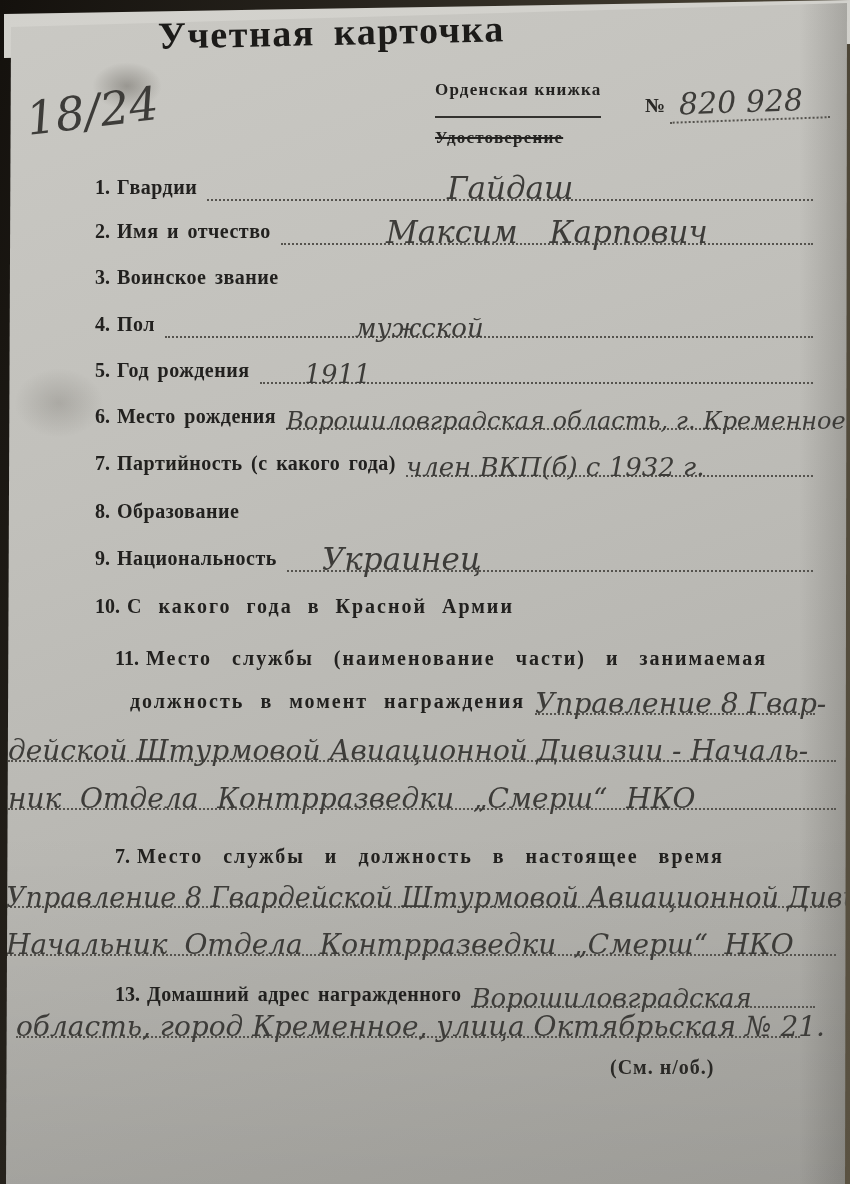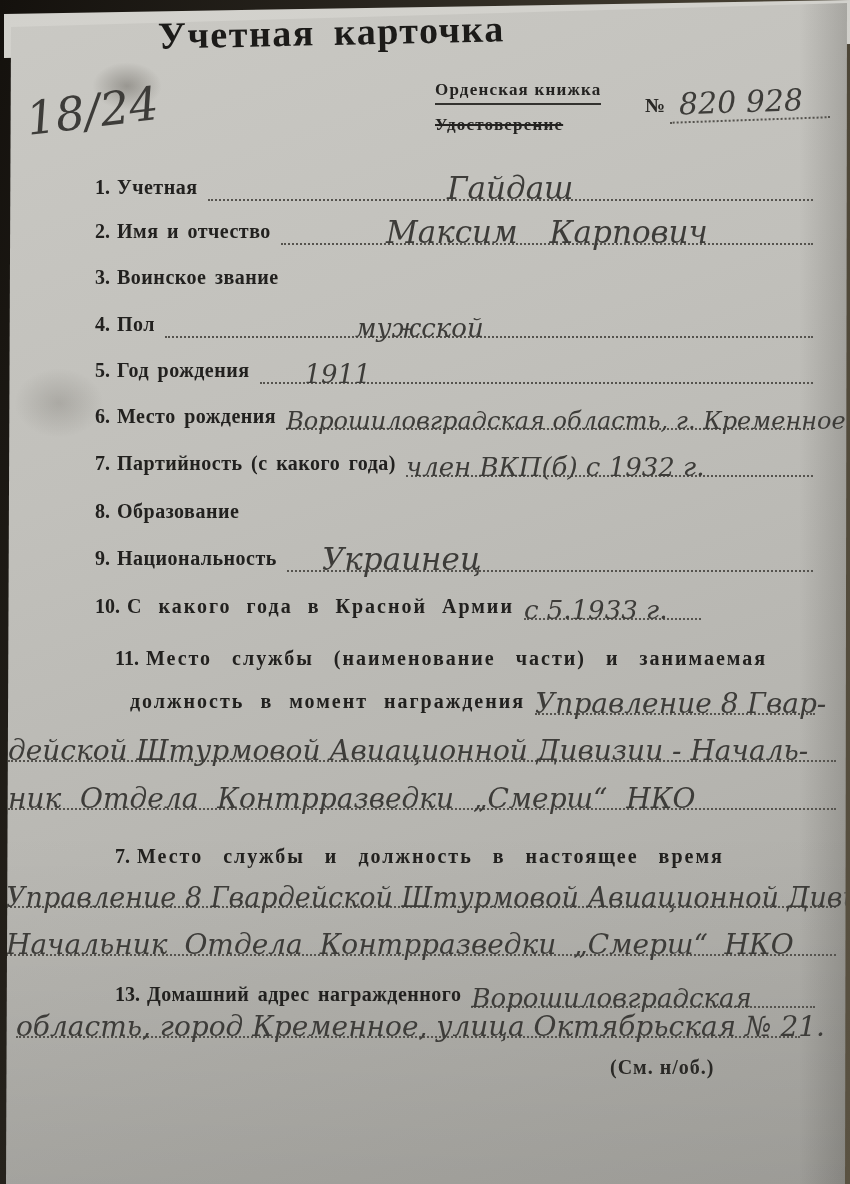--- a/index.html
+++ b/index.html
@@ -21,21 +21,21 @@
            background:radial-gradient(ellipse, rgba(45,40,33,0.30), rgba(45,40,33,0) 70%); }
   .stain.s2 { left:14px; top:368px; width:90px; height:70px;
            background:radial-gradient(ellipse, rgba(45,40,33,0.16), rgba(45,40,33,0) 70%); }
   .title { position:absolute; left:158px; top:10px; font-size:38px; font-weight:bold;
            letter-spacing:1.5px; word-spacing:8px; color:#1c1b19;
            transform:rotate(-1.2deg); }
   .folio { position:absolute; left:26px; top:84px; font-size:46px;
            transform:rotate(-7deg); color:#33322f; }
   .booklet { position:absolute; left:435px; top:80px; color:#242321; }
   .booklet .l1 { font-size:17px; font-weight:bold; letter-spacing:1.2px;
-           border-bottom:2px solid #33322f; padding-bottom:3px; display:inline-block; }
+           border-bottom:2px solid #33322f; padding-bottom:16px; display:inline-block; }
   .booklet .l2 { font-size:17px; font-weight:bold; letter-spacing:1.2px;
            text-decoration:line-through; text-decoration-thickness:2px; margin-top:10px; }
   .numblock { position:absolute; left:645px; top:84px; }
   .numblock .sign { font-size:20px; font-weight:bold; color:#2a2926; }
   .numblock .nval { display:inline-block; font-size:30px; min-width:160px;
            border-bottom:2px dotted #55534e; transform:rotate(-2deg);
            padding:0 6px 0 10px; }
   .hand { font-family:"DejaVu Serif",serif; font-style:italic; color:#3d3c39; }
   .row { position:absolute; left:95px; width:718px; height:36px;
            display:flex; align-items:flex-end; }
@@ -71,21 +71,21 @@
       <div class="l1">Орденская книжка</div>
       <div class="l2">Удостоверение</div>
     </div>
     <div class="numblock">
       <span class="sign">№</span>
       <span class="nval hand">820 928</span>
     </div>
 
     <div class="row" style="top:165px">
       <span class="num">1.</span>
-      <span class="lbl">Учетная</span>
+      <span class="lbl">Гвардии</span>
       <span class="line jc-c">
           <span class="val lg hand">Гайдаш</span>
         </span>
     </div>
     <div class="row" style="top:209px">
       <span class="num">2.</span>
       <span class="lbl">Имя и отчество</span>
       <span class="line jc-c">
           <span class="val lg hand" style="word-spacing:22px">Максим Карпович</span>
         </span>
@@ -129,23 +129,20 @@
     <div class="row" style="top:536px">
       <span class="num">9.</span>
       <span class="lbl">Национальность</span>
       <span class="line">
           <span class="val lg hand" style="padding-left:35px">Украинец</span>
         </span>
     </div>
     <div class="row" style="top:584px; width:606px">
       <span class="num">10.</span>
       <span class="lbl wide" style="word-spacing:8px">С какого года в Красной Армии</span>
-      <span class="line">
-          <span class="val hand">с 5.1933 г.</span>
-        </span>
     </div>
 
     <div class="row" style="top:636px; left:115px; width:700px">
       <span class="num">11.</span>
       <span class="lbl wide">Место службы (наименование части) и занимаемая</span>
     </div>
     <div class="row" style="top:679px; left:130px; width:685px">
       <span class="lbl wide" style="word-spacing:9px">должность в момент награждения</span>
       <span class="line">
           <span class="val hand" style="font-size:28px">Управление 8 Гвар-</span>

